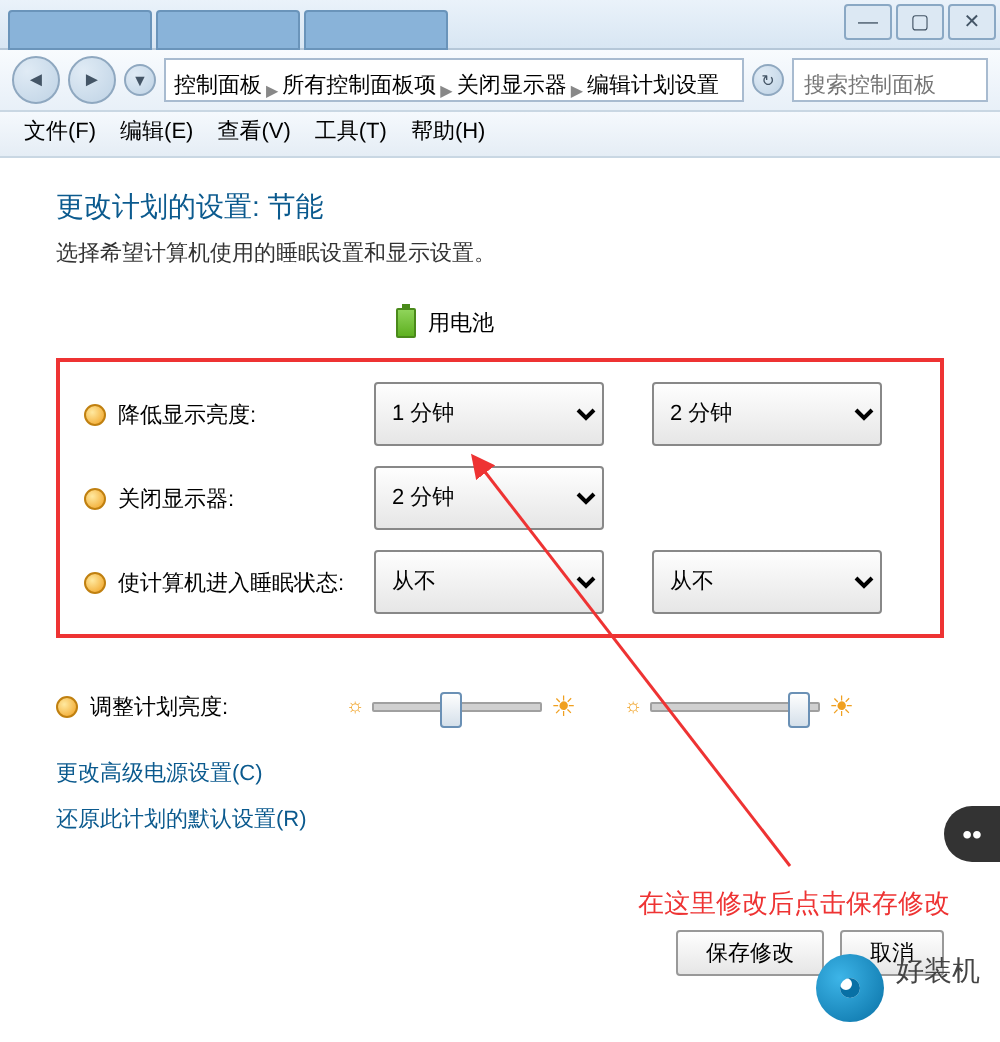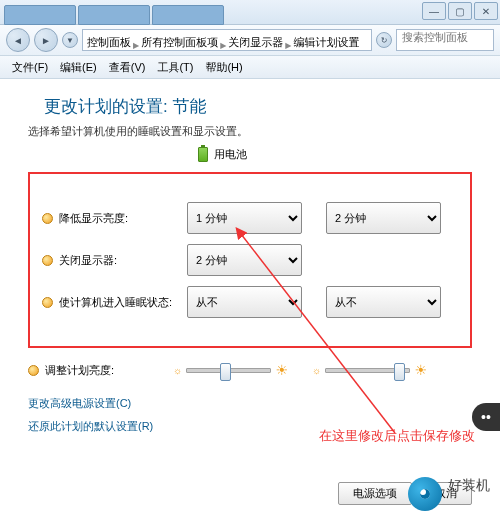--- a/index.html
+++ b/index.html
@@ -6,53 +6,53 @@
 .titlebar{height:24px;background:linear-gradient(180deg,#eaf2fa 0%,#d8e6f3 100%);border-bottom:1px solid #b5c7d8;display:flex;align-items:center;padding:0 4px;position:relative}
 .titlebar-tabs{display:flex;gap:2px;height:18px;margin-top:3px}
 .titlebar-tab{background:#89b3d9;height:18px;width:70px;border-radius:2px 2px 0 0;border:1px solid #6a94ba}
 .winbtns{position:absolute;right:2px;top:2px;display:flex;gap:2px}
 .winbtn{width:22px;height:16px;background:#dce8f3;border:1px solid #8aa8c4;border-radius:2px;display:flex;align-items:center;justify-content:center;font-size:10px;color:#456}
 .navbar{height:30px;background:linear-gradient(180deg,#f8fbfe 0%,#e8f0f8 100%);border-bottom:1px solid #c9d7e3;display:flex;align-items:center;padding:0 6px;gap:4px}
 .navbtn{width:22px;height:22px;border-radius:50%;background:radial-gradient(circle at 30% 30%,#e0ebf5,#bfd3e5);border:1px solid #8fa8c0;display:flex;align-items:center;justify-content:center;font-size:10px;color:#456}
 .navbtn.small{width:14px;height:14px;font-size:8px}
 .breadcrumb{flex:1;height:20px;background:#fff;border:1px solid #a8bbd0;display:flex;align-items:flex-end;padding:0 4px;gap:2px;font-size:11px}
 .bc-sep{color:#888;font-size:8px}
-.searchbox{width:90px;height:20px;background:#fff;border:1px solid #a8bbd0;display:flex;align-items:flex-start;padding:0 3px}
+.searchbox{width:90px;height:20px;background:#fff;border:1px solid #a8bbd0;display:flex;align-items:flex-end;padding:0 3px}
 .searchbox input{border:none;outline:none;width:100%;font-size:11px}
-.menubar{height:22px;background:linear-gradient(180deg,#f5f9fd 0%,#e5edf5 100%);border-bottom:1px solid #c9d7e3;display:flex;align-items:center;padding:0 8px;gap:4px;font-size:11px}
+.menubar{height:22px;background:linear-gradient(180deg,#f5f9fd 0%,#e5edf5 100%);border-bottom:1px solid #c9d7e3;display:flex;align-items:flex-start;padding:0 8px;gap:4px;font-size:11px}
 .menubar span{padding:2px 4px;cursor:default}
 .content{padding:16px 28px;background:#fff}
-h1{font-size:17px;color:#0b5a8e;margin:0 0 6px 16px;font-weight:normal}
-.subtitle{font-size:11px;color:#333;margin-bottom:8px}
+h1{font-size:14px;color:#0b5a8e;margin:0 0 6px 0;font-weight:normal}
+.subtitle{font-size:11px;color:#333;margin-bottom:20px}
 .cols{display:flex;margin-left:170px;gap:24px;margin-bottom:10px;align-items:center}
 .col{display:flex;gap:6px;font-size:11px;width:115px}
 .batt{width:8px;height:13px;background:linear-gradient(180deg,#8fd45a,#5eb020);border:1px solid #4a8a1a;border-radius:1px;position:relative}
 .batt::before{content:'';position:absolute;top:-3px;left:2px;width:4px;height:2px;background:#4a8a1a}
 .plug{width:14px;height:8px;background:#333;border-radius:1px;position:relative}
 .plug::before{content:'';position:absolute;right:-4px;top:1px;width:4px;height:2px;background:#333;box-shadow:0 4px 0 #333}
-.redbox{border:2px solid #e33;padding:28px 12px;margin-bottom:14px}
+.redbox{border:2px solid #e33;padding:10px 12px;margin-bottom:26px}
 .row{display:flex;align-items:center;margin-bottom:10px}
 .row:last-child{margin-bottom:0}
 .rowlabel{width:145px;font-size:11px;display:flex;align-items:center;gap:6px}
 .bullet{width:9px;height:9px;border-radius:50%;background:radial-gradient(circle at 35% 35%,#ffe9a0,#f0a020);border:1px solid #c08010;flex-shrink:0}
 .dropdowns{display:flex;gap:24px}
 select{width:115px;height:32px;font-size:11px;background:linear-gradient(180deg,#fefefe,#e6e6e6);border:1px solid #888;border-radius:2px;padding:0 4px}
 .sliderrow{display:flex;align-items:center;margin-bottom:18px}
 .sliderlabel{width:145px;font-size:11px;display:flex;align-items:center;gap:6px}
 .sliders{display:flex;gap:24px}
 .slider{width:115px;display:flex;align-items:center;gap:4px}
 .sun-sm{color:#f0a020;font-size:10px}
 .sun-lg{color:#f0a020;font-size:14px}
 .track{flex:1;height:3px;background:#d0d0d0;border:1px solid #a0a0a0;border-radius:1px;position:relative}
 .thumb{position:absolute;top:-6px;width:9px;height:16px;background:linear-gradient(180deg,#fefefe,#d5e0ea);border:1px solid #6a90b5;border-radius:2px}
 .links{margin-top:8px}
 .links a{color:#0b5a8e;font-size:11px;text-decoration:none;display:block;margin-bottom:8px}
 .btnrow{display:flex;justify-content:flex-end;gap:8px;margin-top:48px}
 .btn{padding:3px 14px;font-size:11px;background:linear-gradient(180deg,#fefefe,#e6e6e6);border:1px solid #999;border-radius:2px;cursor:pointer}
-.annotation{position:absolute;right:25px;bottom:76px;color:#e33;font-size:13px}
+.annotation{position:absolute;right:25px;bottom:60px;color:#e33;font-size:13px}
 .arrow{position:absolute;pointer-events:none}
 .arrow svg{overflow:visible}
 .watermark{position:absolute;right:10px;bottom:10px;display:flex;gap:6px;font-size:14px;font-weight:normal;color:#444}
 .logo{width:34px;height:34px;border-radius:50%;background:radial-gradient(circle at 35% 35%,#3db5e8,#0870a5);position:relative;display:flex;align-items:center;justify-content:center}
 .logo::after{content:'';width:10px;height:10px;border-radius:50%;background:#fff;box-shadow:inset -2px -2px 0 2px #0870a5}
 .floatbtn{position:absolute;right:0;bottom:90px;width:28px;height:28px;background:#333;border-radius:14px 0 0 14px;display:flex;align-items:center;justify-content:center;color:#fff;font-size:14px}
 </style>
 </head>
 <body>
 
@@ -161,21 +161,21 @@
       </div>
     </div>
   </div>
 
   <div class="links">
     <a href="#">更改高级电源设置(C)</a>
     <a href="#">还原此计划的默认设置(R)</a>
   </div>
 
   <div class="btnrow">
-    <button class="btn">电源选项</button>
+    <button class="btn">保存修改</button>
     <button class="btn">取消</button>
   </div>
 </div>
 
 <div class="arrow" style="left:235px;top:228px">
   <svg width="170" height="210">
     <defs>
         <marker id="ah" markerWidth="8" markerHeight="8" refX="2" refY="4" orient="auto">
           <path d="M0,0 L8,4 L0,8 Z" fill="#e33"></path>
         </marker>

